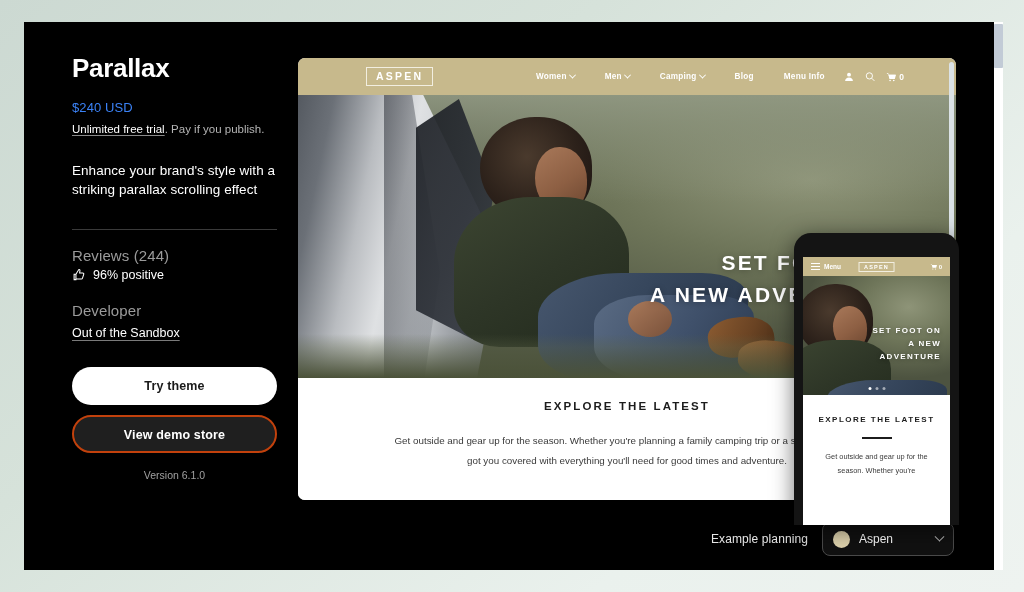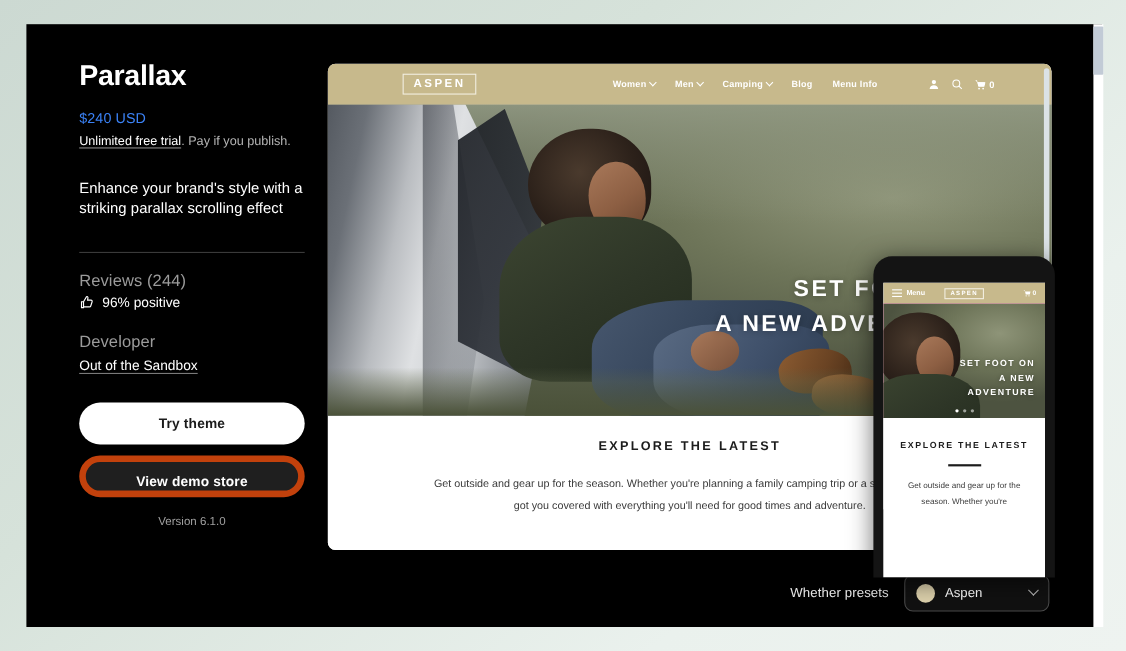--- a/index.html
+++ b/index.html
@@ -134,21 +134,21 @@
     font-family: "Liberation Sans", sans-serif;
   }
   .btn-primary {
     background: #ffffff;
     color: #1a1a1a;
     margin-bottom: 10px;
   }
   .btn-secondary {
     background: #1f1f1f;
     color: #ffffff;
-    border: 6px solid #c2410c;
+    border: 2px solid #c2410c;
     line-height: 36px;
   }
 
   .footer-meta {
     width: 205px;
     text-align: center;
     margin-top: 14px;
     font-size: 10.5px;
     color: #a0a0a0;
     line-height: 1.55;
@@ -183,22 +183,21 @@
     color: #ffffff;
     font-size: 10.5px;
     font-weight: bold;
     letter-spacing: 2.2px;
   }
   .nav-links {
     position: absolute;
     left: 238px;
     display: flex;
     align-items: center;
-    gap: 18px;
-    margin-left: 21px;
+    gap: 30px;
   }
   .nav-link {
     color: #ffffff;
     font-size: 8.2px;
     font-weight: bold;
     letter-spacing: 0.25px;
     display: flex;
     align-items: center;
     gap: 3px;
     white-space: nowrap;
@@ -434,23 +433,23 @@
     padding: 1px 5px;
     color: #fff; font-size: 5.5px; font-weight: bold; letter-spacing: 1.2px;
   }
   .p-cart {
     position: absolute; right: 8px;
     display: flex; align-items: center; gap: 2px;
     color: #fff; font-size: 6px; font-weight: bold;
   }
   .p-hero {
     position: relative;
-    height: 104px;
+    height: 119px;
     overflow: hidden;
-    background: #ec4899;
+    background: #000000;
   }
   .p-hero .bg-field { background:
       radial-gradient(ellipse 70% 60% at 72% 26%, #8e9478 0%, #6e7559 48%, #4d5340 100%),
       linear-gradient(175deg, #9aa184 0%, #7b8266 45%, #5d6449 100%); }
   .p-hair {
     position: absolute; left: -6px; top: 8px;
     width: 76px; height: 72px;
     border-radius: 52% 50% 46% 54%;
     background: radial-gradient(circle at 44% 38%, #4a3a2d 0%, #2c211a 55%, #191210 100%);
   }
@@ -722,21 +721,21 @@
       <div class="p-explore">
         <div class="p-explore-title">EXPLORE THE
 LATEST</div>
         <div class="p-rule"></div>
         <div class="p-explore-body">Get outside and gear up for the season. Whether you're</div>
       </div>
     </div>
   </div>
 
   <div class="bottom-bar">
-    <span class="presets-label">Whether presets</span>
+    <span class="presets-label">Example planning</span>
     <div class="preset-select">
       <span class="swatch" style="background: rgb(222, 210, 173);"></span>
       <span class="preset-name">Aspen</span>
       <i class="sel-caret"></i>
     </div>
   </div>
 
 </div>
 
 <div class="outer-scroll-track"></div>

